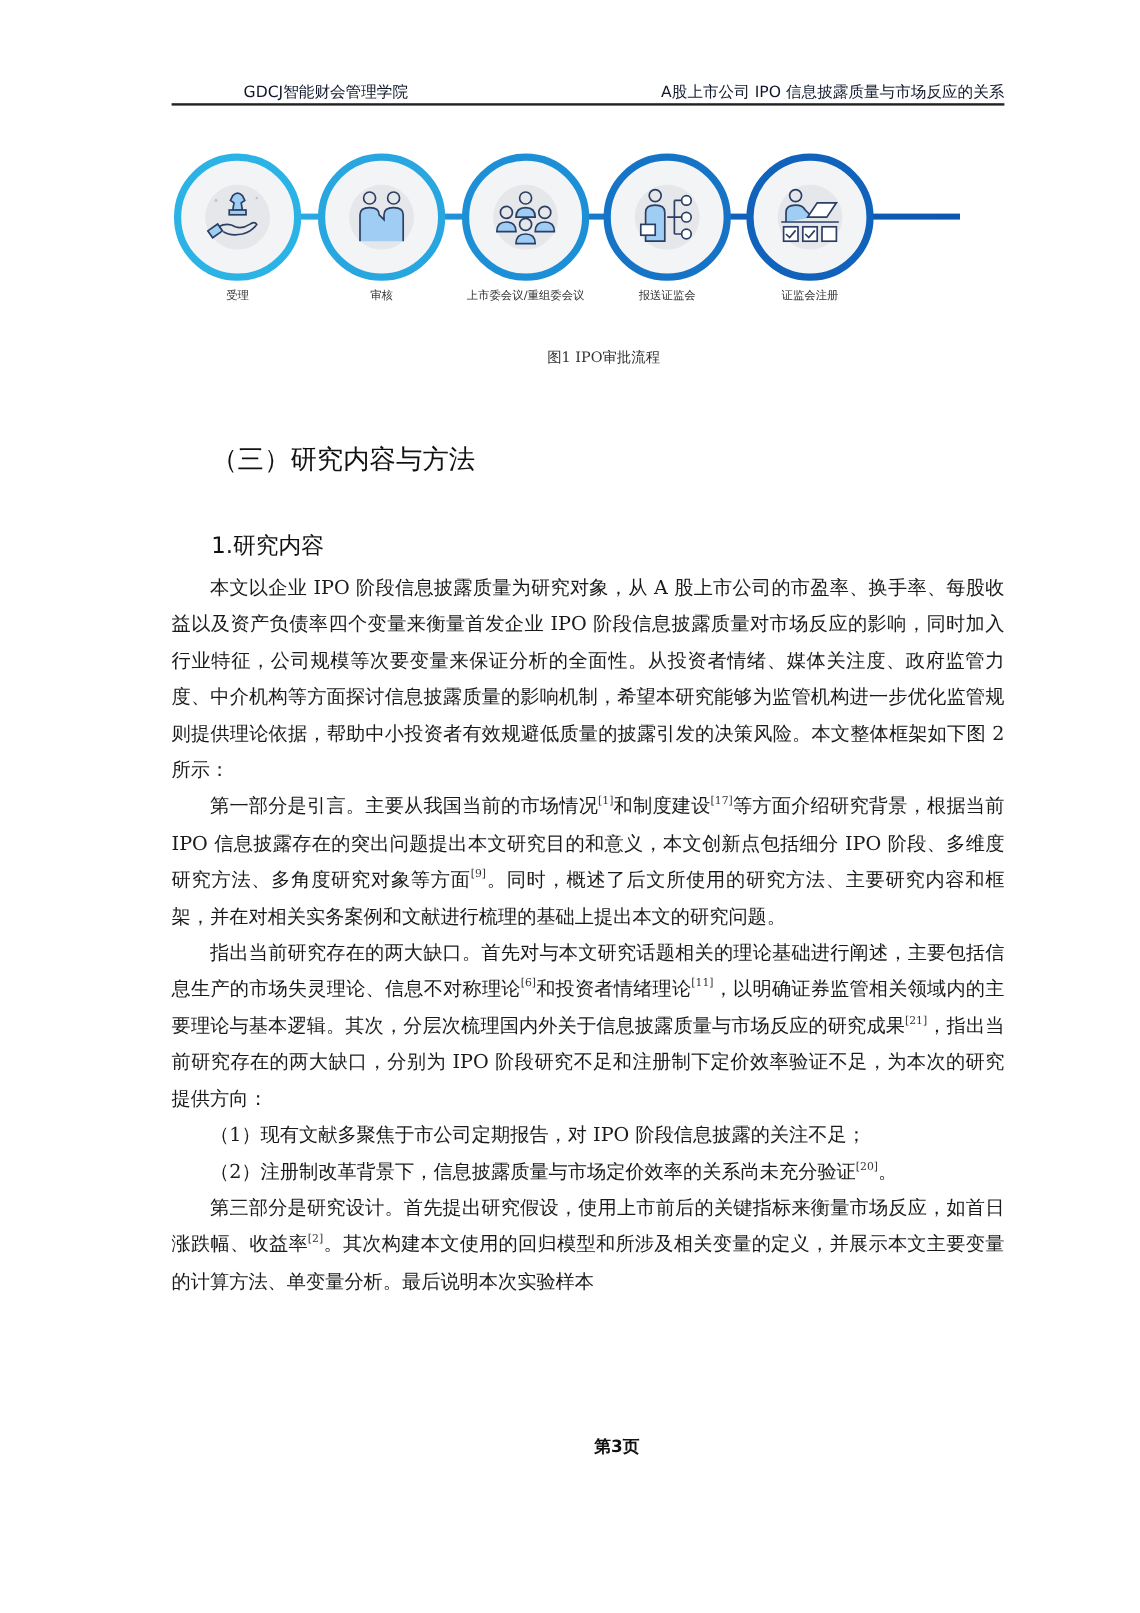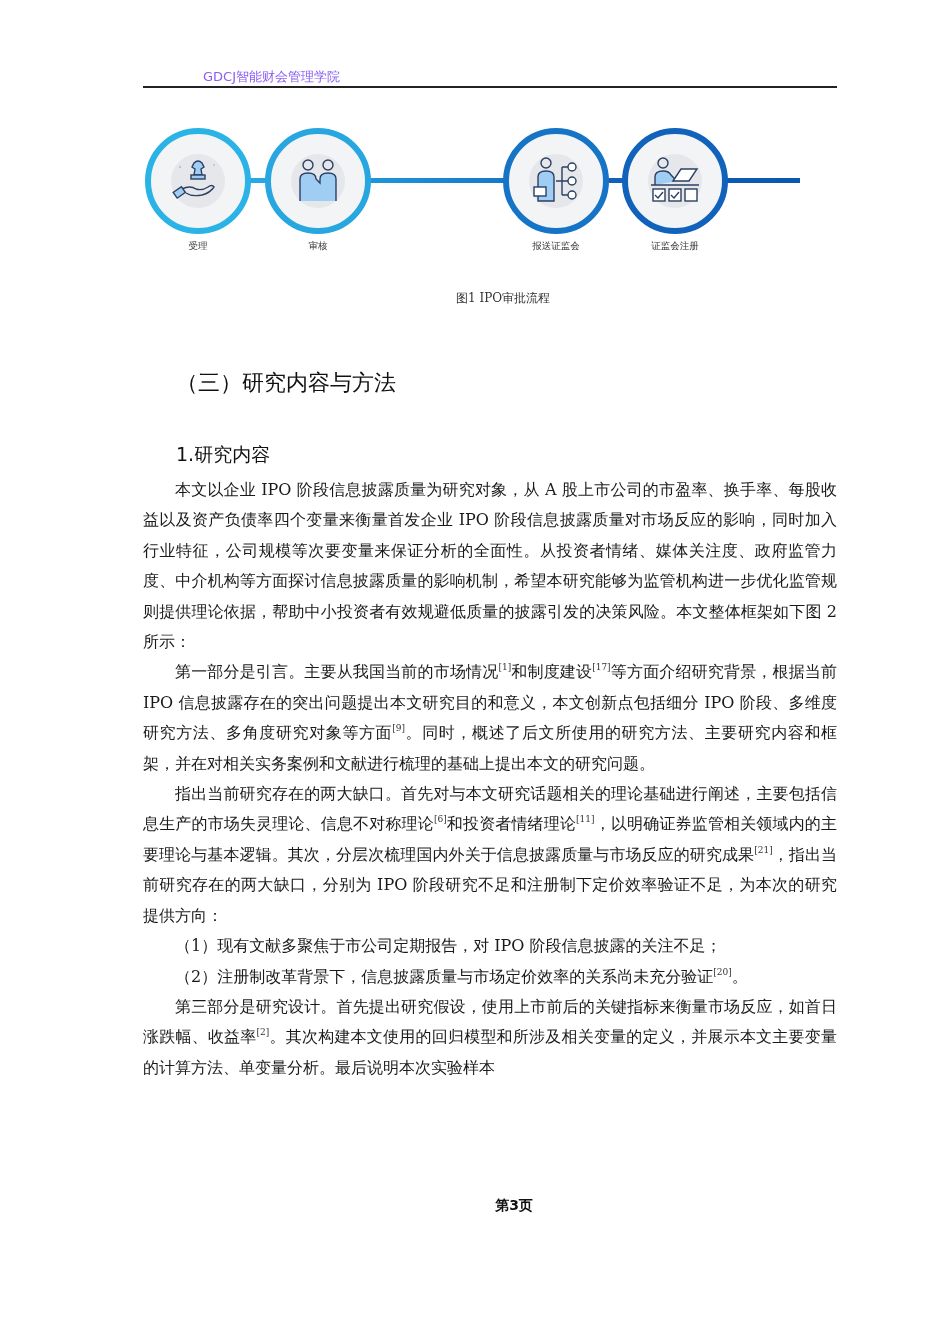--- a/index.html
+++ b/index.html
@@ -1,19 +1,19 @@
 <!DOCTYPE html>
 <html><head>
   <meta charset="utf-8">
   <style>
     html, body { margin: 0; padding: 0; background: #ffffff; }
     body { width: 950px; height: 1344px; position: relative; overflow: hidden;
            font-family: "DejaVu Serif", "Liberation Serif", serif; color: #111; }
     .header { position: absolute; left: 143px; top: 66px; width: 694px; height: 20px;
-              font-family: "DejaVu Sans", "Liberation Sans", sans-serif; font-size: 13px; color: #8b5cf6; }
+              font-family: "DejaVu Sans", "Liberation Sans", sans-serif; font-size: 13px; color: #0f172a; }
     .header .left { position: absolute; left: 60px; top: 2px; }
     .header .right { position: absolute; right: 0; top: 2px; }
     .header-rule { position: absolute; left: 143px; top: 86px; width: 694px; height: 0;
                    border-top: 2px solid #222; }
 
     .flow { position: absolute; left: 140px; top: 120px; width: 720px; height: 140px; }
     .flow .connector { position: absolute; height: 5px; top: 58px; }
     .flow .step { position: absolute; top: 8px; width: 106px; }
     .flow .circle { width: 94px; height: 94px; border-radius: 50%; border: 6px solid #2bb3e6;
                     background: #f3f4f6; position: relative; box-sizing: content-box; }
@@ -35,20 +35,21 @@
     .body-text p.item { text-indent: 2em; }
     sup { font-size: 9px; vertical-align: 7px; line-height: 0; color: #333; }
     .footer { position: absolute; left: 0; width: 950px; top: 1197px; text-align: center;
               font-family: "DejaVu Sans", "Liberation Sans", sans-serif; font-weight: bold; font-size: 14px; padding-left: 39px; }
   </style>
 </head>
 <body>
 
 <div class="header">
   <span class="left">GDCJ智能财会管理学院</span>
+  <span class="right">A股上市公司 IPO 信息披露质量与市场反应的关系</span>
 </div>
 <div class="header-rule"></div>
 
 <div class="flow">
   <div class="connector" style="left:60px; width:600px; background: linear-gradient(to right, #2bb3e6, #1d8fd6, #1162bb, #0b56b0);"></div>
 
   <div class="step" style="left:5px;">
     <div class="circle" style="border-color:#2bb3e6;">
       <div class="inner"></div>
       <svg viewBox="0 0 60 60">
@@ -68,20 +69,36 @@
       <div class="inner"></div>
       <svg viewBox="0 0 60 60">
         <circle cx="20" cy="14" r="5" fill="none" stroke="#2b3f63" stroke-width="1.4"></circle>
         <circle cx="40" cy="14" r="5" fill="none" stroke="#2b3f63" stroke-width="1.4"></circle>
         <path d="M12 50 v-22 q0-6 8-6 q8 0 8 6 l4 4 v-4 q0-6 8-6 q8 0 8 6 v22" fill="#9fcdf4" stroke="#2b3f63" stroke-width="1.4"></path>
       </svg>
     </div>
     <div class="label">审核</div>
   </div>
 
+  <div class="step" style="left:245px;">
+    <div class="circle" style="border-color:#1d8fd6;">
+      <div class="inner"></div>
+      <svg viewBox="0 0 60 60">
+        <circle cx="30" cy="14" r="5" fill="none" stroke="#2b3f63" stroke-width="1.4"></circle>
+        <path d="M22 30 q0-8 8-8 q8 0 8 8z" fill="#9fcdf4" stroke="#2b3f63" stroke-width="1.4"></path>
+        <circle cx="14" cy="26" r="5" fill="none" stroke="#2b3f63" stroke-width="1.4"></circle>
+        <path d="M6 42 q0-8 8-8 q8 0 8 8z" fill="#9fcdf4" stroke="#2b3f63" stroke-width="1.4"></path>
+        <circle cx="46" cy="26" r="5" fill="none" stroke="#2b3f63" stroke-width="1.4"></circle>
+        <path d="M38 42 q0-8 8-8 q8 0 8 8z" fill="#9fcdf4" stroke="#2b3f63" stroke-width="1.4"></path>
+        <circle cx="30" cy="36" r="5" fill="none" stroke="#2b3f63" stroke-width="1.4"></circle>
+        <path d="M22 52 q0-8 8-8 q8 0 8 8z" fill="#9fcdf4" stroke="#2b3f63" stroke-width="1.4"></path>
+      </svg>
+    </div>
+    <div class="label">上市委会议/重组委会议</div>
+  </div>
 
   <div class="step" style="left:363px;">
     <div class="circle" style="border-color:#1674c7;">
       <div class="inner"></div>
       <svg viewBox="0 0 60 60">
         <circle cx="20" cy="12" r="5" fill="none" stroke="#2b3f63" stroke-width="1.4"></circle>
         <path d="M12 50 v-24 q0-6 8-6 q8 0 8 6 v24z" fill="#9fcdf4" stroke="#2b3f63" stroke-width="1.4"></path>
         <rect x="8" y="36" width="12" height="9" fill="#fff" stroke="#2b3f63" stroke-width="1.4"></rect>
         <path d="M30 30 h6 M36 16 v28 M36 16 h6 M36 30 h6 M36 44 h6" stroke="#2b3f63" stroke-width="1.4" fill="none"></path>
         <circle cx="46" cy="16" r="4" fill="#fff" stroke="#2b3f63" stroke-width="1.4"></circle>

